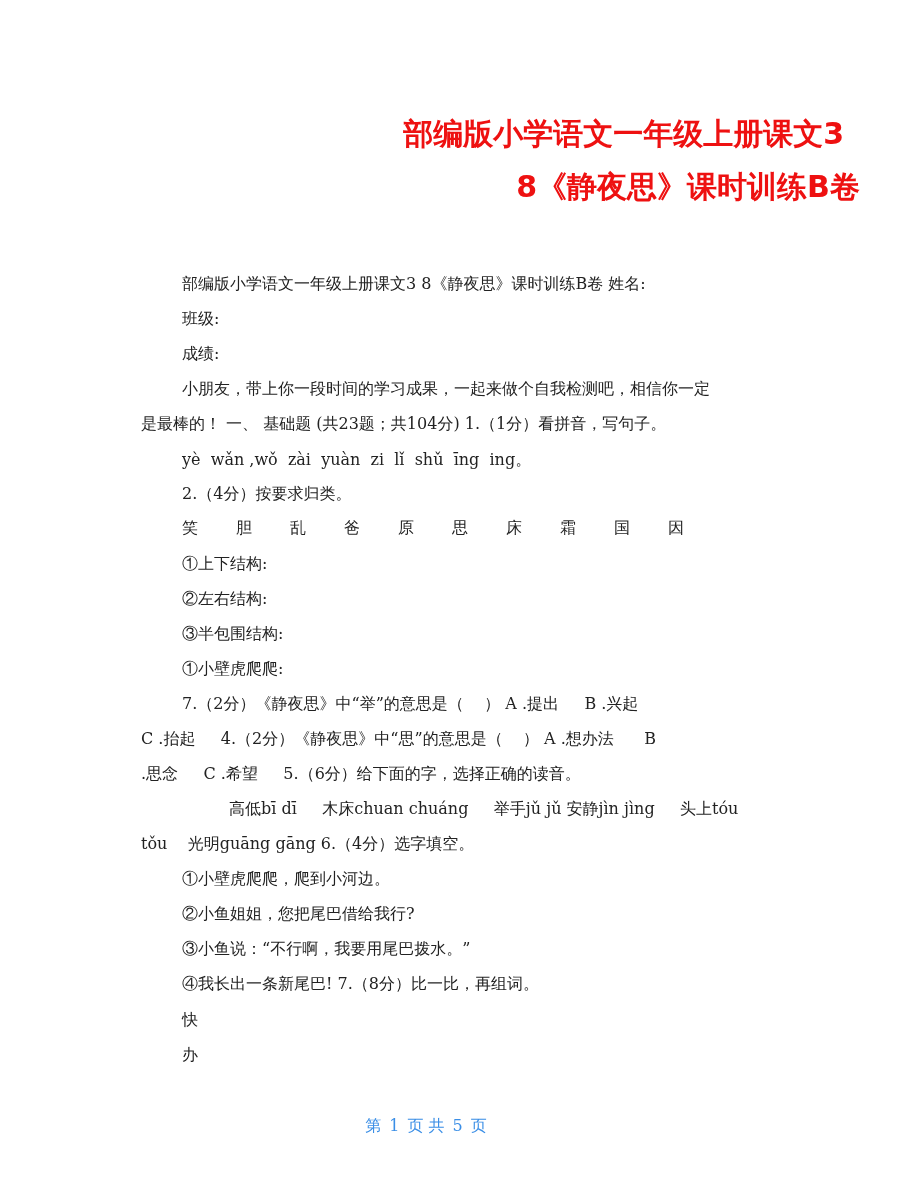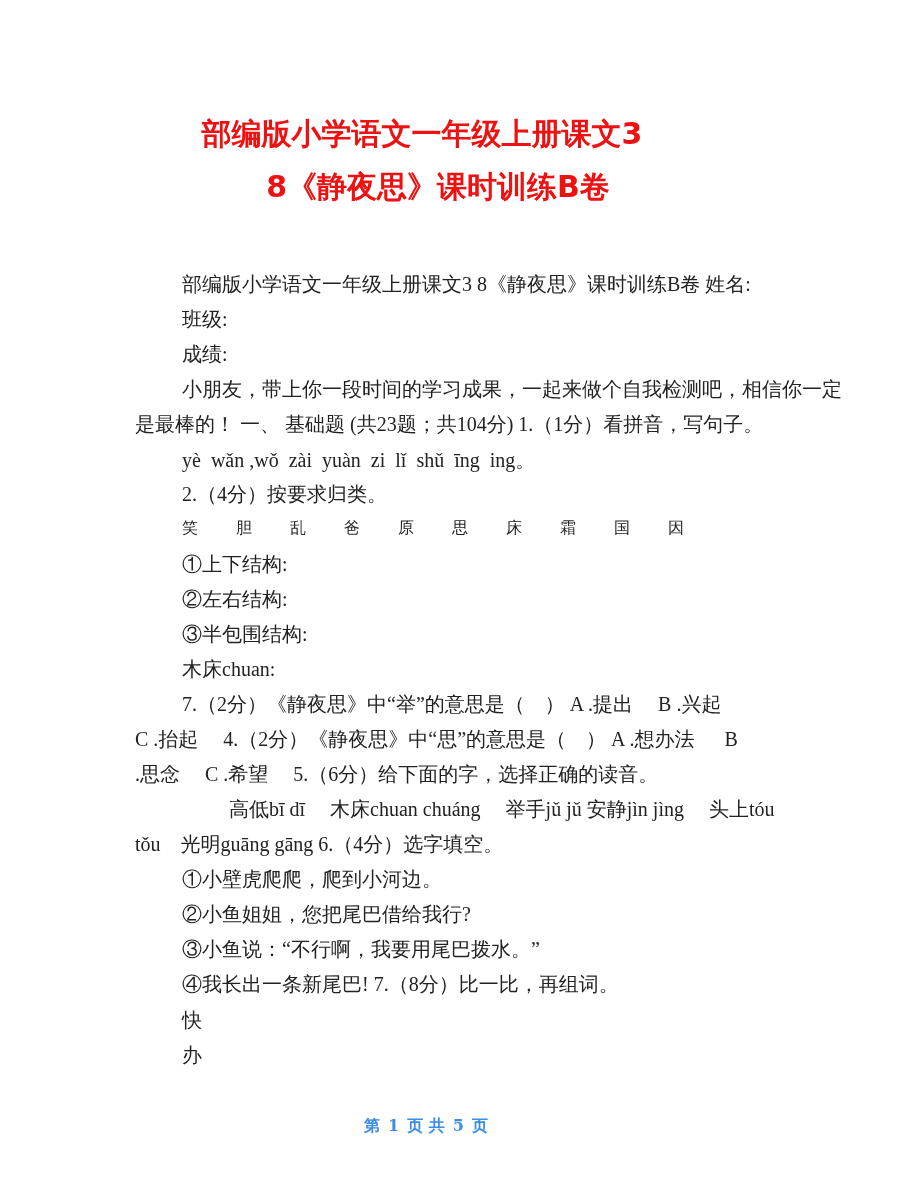--- a/index.html
+++ b/index.html
@@ -1,29 +1,29 @@
 <!DOCTYPE html>
 <html><head>
 <meta charset="utf-8">
 <style>
   html, body { margin: 0; padding: 0; background: #ffffff; }
   body { width: 920px; height: 1191px; position: relative; overflow: hidden;
          font-family: "DejaVu Serif", "Liberation Serif", serif; color: #222; }
-  .title { position: absolute; left: 0; width: 844px; text-align: center;
+  .title { position: absolute; left: 0; width: 844px; text-align: right;
            color: #ee1111; font-family: "DejaVu Sans", "Liberation Sans", sans-serif;
            font-weight: bold; font-size: 30px; letter-spacing: 0px; }
   .t1 { top: 114px; }
   .t2 { top: 167px; margin-left: 16px; }
-  .line { position: absolute; font-size: 20px; white-space: pre; line-height: 20px; font-family: Liberation Serif, serif; }
+  .line { position: absolute; font-size: 16px; white-space: pre; line-height: 20px; }
   .ind { left: 182px; }
-  .noind { left: 135px; }
+  .noind { left: 141px; }
   .chars { position: absolute; left: 182px; top: 518px; font-size: 16px; }
   .chars span { position: absolute; top: 0; }
   .footer { position: absolute; top: 1116px; left: 0; width: 852px; text-align: center;
-            color: #3a8ee6; font-size: 16px; font-weight: bold; }
+            color: #3a8ee6; font-size: 16px; }
   .footer span { margin: 0 4px; }
 </style>
 </head>
 <body>
 
 <div>
   <div class="title t1">部编版小学语文一年级上册课文3</div>
   <div class="title t2">8《静夜思》课时训练B卷</div>
 
   <div class="line ind" style="top:274px;">部编版小学语文一年级上册课文3 8《静夜思》课时训练B卷 姓名:</div>
@@ -44,21 +44,21 @@
     <span style="left:216px">原</span>
     <span style="left:270px">思</span>
     <span style="left:324px">床</span>
     <span style="left:378px">霜</span>
     <span style="left:432px">国</span>
     <span style="left:486px">因</span>
   </div>
   <div class="line ind" style="top:554px;">①上下结构:</div>
   <div class="line ind" style="top:589px;">②左右结构:</div>
   <div class="line ind" style="top:624px;">③半包围结构:</div>
-  <div class="line ind" style="top:659px;">木床chuan:</div>
+  <div class="line ind" style="top:659px;">①小壁虎爬爬:</div>
 
   <div class="line ind" style="top:694px;">7.（2分）《静夜思》中“举”的意思是（    ） A .提出     B .兴起</div>
   <div class="line noind" style="top:729px;">C .抬起     4.（2分）《静夜思》中“思”的意思是（    ） A .想办法      B</div>
   <div class="line noind" style="top:764px;">.思念     C .希望     5.（6分）给下面的字，选择正确的读音。</div>
 
   <div class="line ind" style="top:799px;margin-left:47px;">高低bī dī     木床chuan chuáng     举手jǔ jǔ 安静jìn jìng     头上tóu</div>
   <div class="line noind" style="top:834px;">tǒu    光明guāng gāng 6.（4分）选字填空。</div>
 
   <div class="line ind" style="top:869px;">①小壁虎爬爬，爬到小河边。</div>
   <div class="line ind" style="top:904px;">②小鱼姐姐，您把尾巴借给我行?</div>

